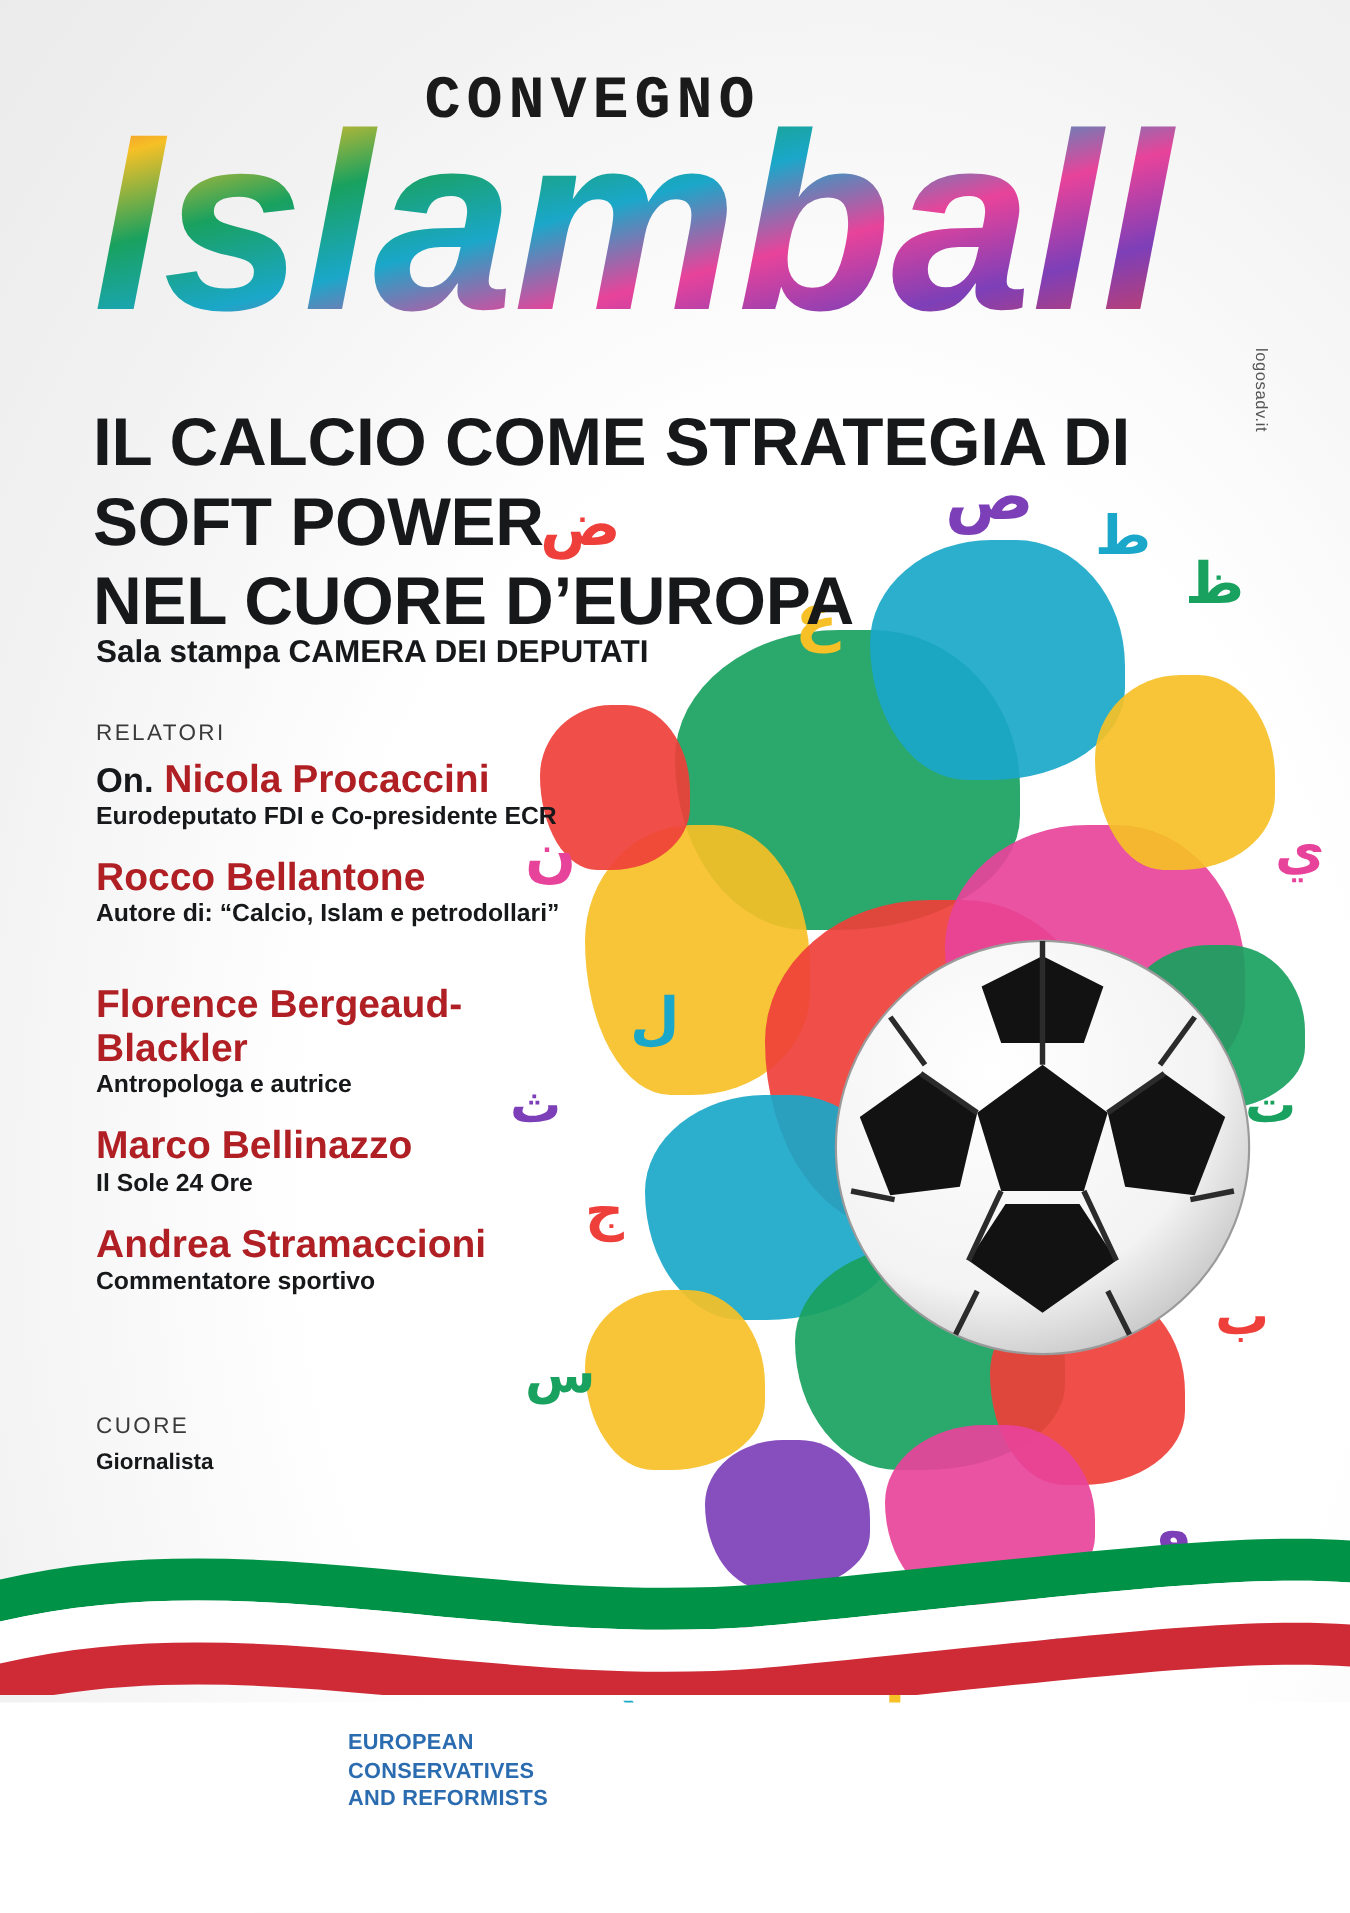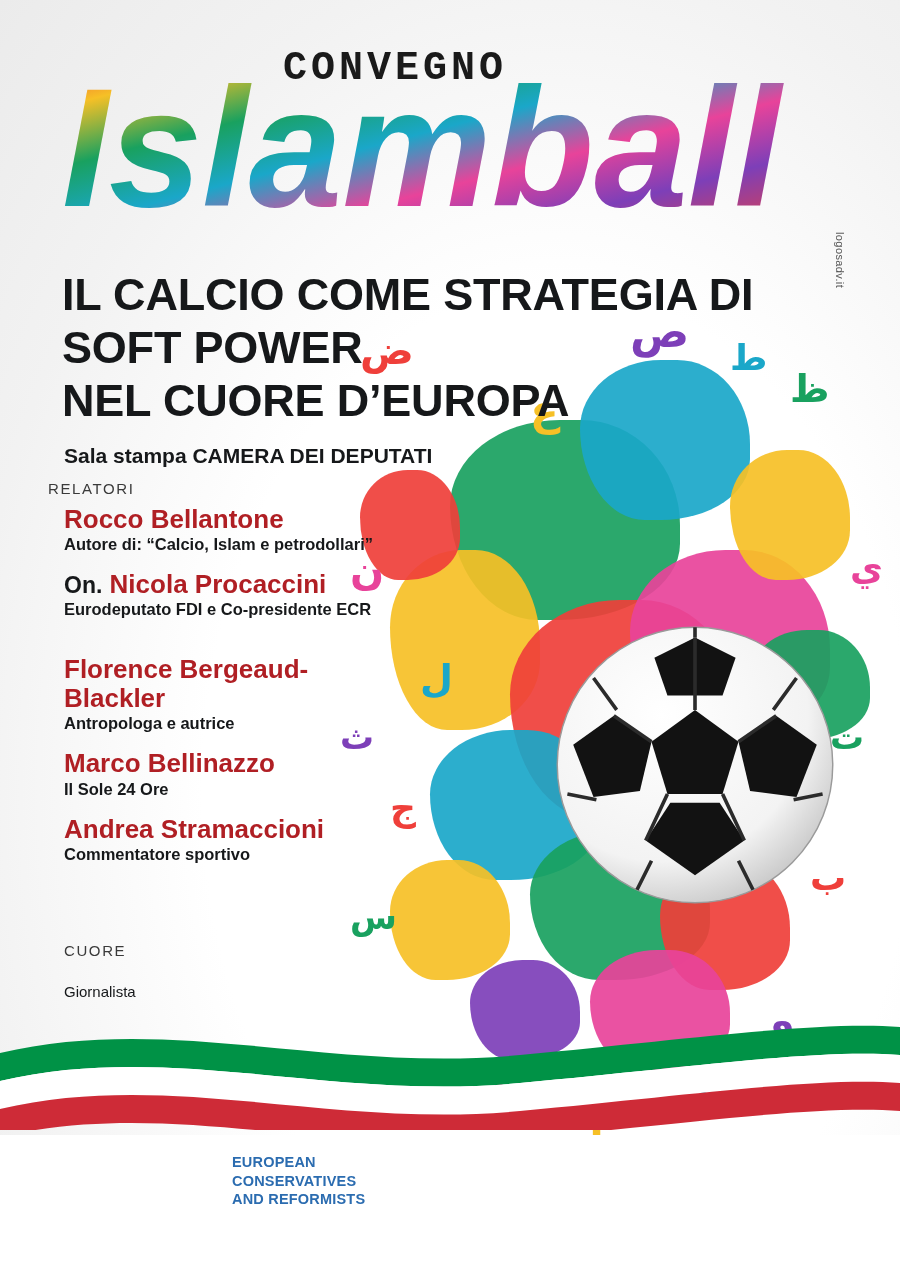--- a/index.html
+++ b/index.html
@@ -95,21 +95,21 @@
     font-size: 27px;
     font-weight: 700;
     color: #b01f24;
     white-space: nowrap;
   }
   .dateline .sep { color: #b01f24; font-weight: 400; margin: 0 3px; }
   .dateline .hour { font-size: 23px; font-weight: 700; }
   .venue {
     position: absolute;
     left: 64px;
-    top: 444px;
+    top: 423px;
     font-size: 21px;
     font-weight: 700;
     color: #16181a;
   }
 
   
   .section-label {
     position: absolute;
     font-size: 15px;
     letter-spacing: 1.6px;
@@ -147,23 +147,23 @@
     width: 400px;
   }
   .moderator .name {
     font-size: 23px;
     font-weight: 700;
     color: #b01f24;
     line-height: 1.15;
   }
   .moderator .role {
     font-size: 15px;
-    font-weight: 400;
+    font-weight: 700;
     color: #16181a;
-    margin-top: 18px;
+    margin-top: 1px;
   }
 
   
   .wave {
     position: absolute;
     left: 0;
     bottom: 145px;
     width: 900px;
     height: 115px;
     pointer-events: none;
@@ -334,37 +334,37 @@
 
   <div class="credit">logosadv.it</div>
 
   <div class="headline">
     <div>IL CALCIO COME STRATEGIA DI SOFT POWER</div>
     <div>NEL CUORE D’EUROPA</div>
   </div>
 
   <div class="venue">Sala stampa CAMERA DEI DEPUTATI</div>
 
-  <div class="section-label" style="left:48px;top:480px;">RELATORI</div>
+  <div class="section-label" style="left:64px;top:480px;">RELATORI</div>
 
   <div class="speakers">
-
-    <div class="speaker">
-      <div class="name">
-        <span>Rocco Bellantone</span>
-      </div>
-      <div class="role">Autore di: “Calcio, Islam e petrodollari”</div>
-    </div>
 
     <div class="speaker">
       <div class="name">
         <span class="prefix">On.</span>
         <span>Nicola Procaccini</span>
       </div>
       <div class="role">Eurodeputato FDI e Co-presidente ECR</div>
+    </div>
+
+    <div class="speaker">
+      <div class="name">
+        <span>Rocco Bellantone</span>
+      </div>
+      <div class="role">Autore di: “Calcio, Islam e petrodollari”</div>
     </div>
 
     <div class="speaker">
       <div class="name" style="max-width:340px;margin-top:36px;">
         <span>Florence Bergeaud-Blackler</span>
       </div>
       <div class="role">Antropologa e autrice</div>
     </div>
 
     <div class="speaker">

